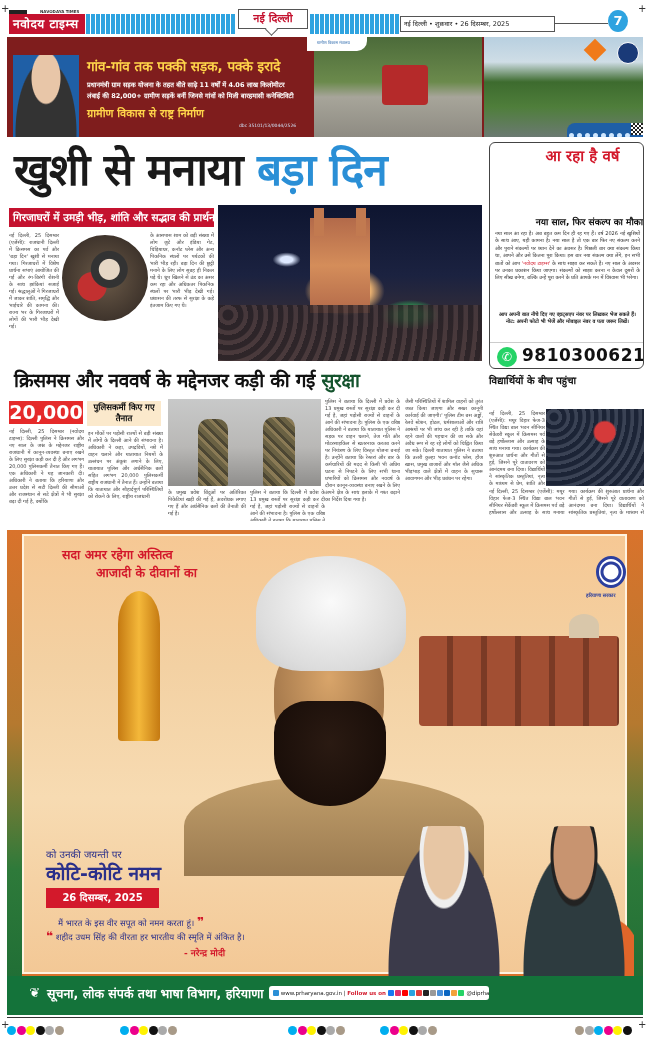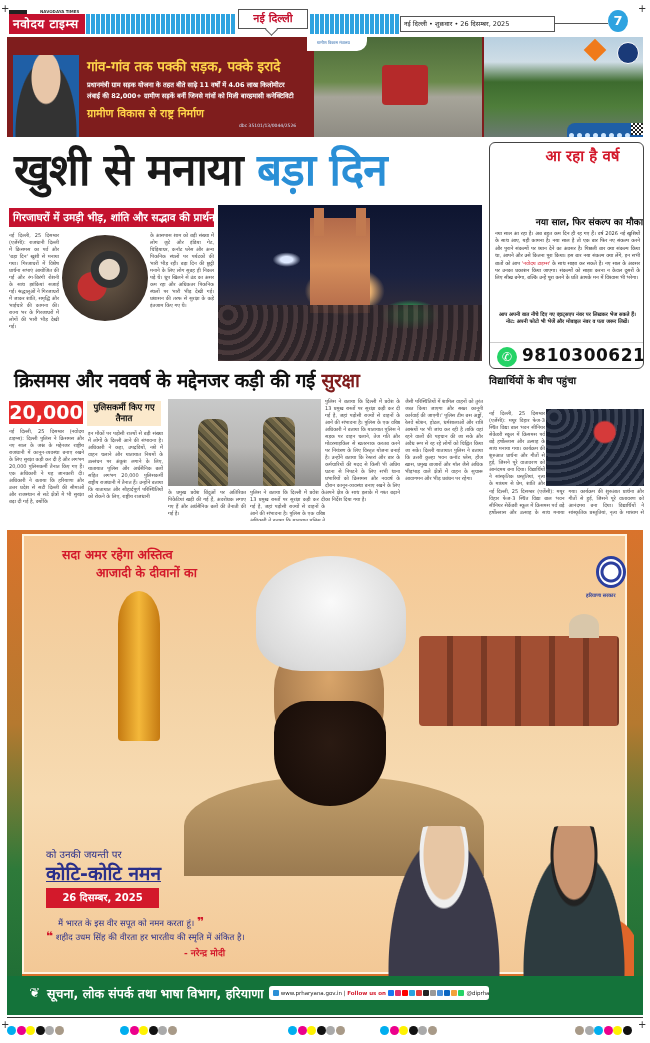--- a/index.html
+++ b/index.html
@@ -65,21 +65,21 @@
   .r-note { left: 5px; top: 168px; width: 145px; font-size: 5.2px; line-height: 7.4px; color:#222; font-weight:bold; text-align:center; }
   .wa-row { left: 0; top: 199px; width: 100%; height: 26px; border-top: 1px solid #ccc; }
   .wa-icon { left: 7px; top: 4px; width: 20px; height: 20px; border-radius:50%; background:#25d366; color:#fff; font-size: 12px; text-align:center; line-height:20px; }
   .wa-num { left: 32px; top: 2px; font-size: 17px; font-weight:bold; color:#111; letter-spacing: 0.5px; }
   .r-head2 { left: 489px; top: 372px; width: 160px; font-size: 10px; font-weight:bold; line-height: 18px; color:#111; white-space: nowrap; }
   .r-head2 .blue { color:#2a8fd6; }
   .santa-photo { left: 546px; top: 409px; width: 98px; height: 77px; background: radial-gradient(circle at 60% 30%, #d53a3a 0 10px, transparent 12px), repeating-radial-gradient(circle at 8px 8px, #1c2436 0 4px, #3a4254 5px 8px); }
 
   
   .sec2-head { left: 14px; top: 367px; font-size: 19px; font-weight:bold; color:#111; white-space: nowrap; letter-spacing: -0.3px; }
-  .sec2-head .blue { color:#7f1d1d; }
+  .sec2-head .blue { color:#14532d; }
   .num-badge { left: 9px; top: 401px; width: 74px; height: 23px; background:#e52a2a; color:#fff; font-weight:bold; font-size: 19px; text-align:center; line-height:23px; }
   .num-label { left: 87px; top: 401px; width: 74px; height: 25px; background:#fbe9cc; font-size: 8.5px; font-weight:bold; text-align:center; line-height: 11px; color:#111; padding-top: 1px; }
   .army-photo { left: 168px; top: 399px; width: 153px; height: 87px; background: linear-gradient(180deg, #c8c9c9 0%, #b9b8b6 55%, #8f8e8c 100%); }
   .soldier { background: repeating-linear-gradient(45deg, #6a6143 0 4px, #8a7a55 4px 7px, #4c4633 7px 10px); border-radius: 10px 10px 2px 2px; }
 
   
   .ad2 { left: 7px; top: 530px; width: 636px; height: 485px; background:#d9732c; overflow:hidden; }
   .ad2-inner { left: 15px; top: 4px; width: 605px; height: 440px; background: linear-gradient(180deg, #f6c894 0%, #f3d1a3 30%, #f7dbb2 60%, #f3c896 100%); border:2px solid #fff3e0; }
   .ad2-lefttint { left: 0; top: 0; width: 15px; height: 485px; background: linear-gradient(180deg, #d9732c 0%, #b5792f 40%, #2e7a3a 70%, #1c6b34 100%); }
   .ad2-righttint { left: 620px; top: 0; width: 16px; height: 485px; background: linear-gradient(180deg, #d9732c 0%, #b5792f 40%, #2e7a3a 70%, #1c6b34 100%); }
@@ -89,21 +89,21 @@
   .turban { left: 232px; top: 20px; width: 150px; height: 115px; border-radius: 50% 50% 30% 30%; background: radial-gradient(ellipse at 50% 40%, #fafafa, #dcdcdc 70%, #c9c9c9); }
   .face { left: 250px; top: 105px; width: 110px; height: 120px; border-radius: 40% 40% 45% 45%; background: radial-gradient(ellipse at 50% 30%, #d9a56a, #a97c4e 70%); }
   .beard { left: 250px; top: 165px; width: 112px; height: 105px; border-radius: 30% 30% 50% 50%; background: radial-gradient(ellipse at 50% 40%, #2a1a12, #140a06); }
   .coat { left: 160px; top: 240px; width: 300px; height: 100px; border-radius: 50% 50% 0 0; background: linear-gradient(180deg, #c3a06c, #9a7a50); }
   .fort { left: 395px; top: 100px; width: 200px; height: 90px; background: repeating-linear-gradient(90deg, #a24f33 0 28px, #7a3a25 28px 34px); border-radius: 4px; }
   .fort::before { content:""; position:absolute; left: 150px; top: -22px; width: 30px; height: 24px; background:#d9c7aa; border-radius: 50% 50% 0 0; }
   .emblem { left: 572px; top: 20px; width: 30px; height: 32px; border-radius: 50%; border: 3px solid #2c3f9e; background: radial-gradient(circle, #fff 0 7px, #2c3f9e 8px 10px, #fff 11px); }
   .emblem-label { left: 562px; top: 56px; font-size: 5px; color:#2c3f9e; font-weight:bold; white-space:nowrap; }
   .ad2 .name { left: 22px; top: 285px; font-size: 19px; font-weight:bold; color:#2a2f8a; white-space:nowrap; }
   .ad2 .occasion { left: 22px; top: 311px; font-size: 10px; color:#2a2f8a; white-space:nowrap; }
-  .ad2 .tribute { left: 22px; top: 324px; font-size: 19px; font-weight:bold; color:#2a2f8a; white-space:nowrap;text-decoration:underline; }
+  .ad2 .tribute { left: 22px; top: 324px; font-size: 19px; font-weight:bold; color:#2a2f8a; white-space:nowrap; }
   .ad2 .date-badge { left: 22px; top: 352px; width: 113px; height: 20px; background:#d3192b; color:#fff; font-weight:bold; font-size: 10px; text-align:center; line-height: 20px; }
   .ad2 .quote { left: 22px; top: 380px; width: 300px; font-size: 8.5px; color:#2a2f8a; line-height: 13px; white-space: nowrap; }
   .ad2 .qmark { color:#d3192b; font-weight:bold; font-size: 12px; }
   .ad2 .quote-author { left: 160px; top: 410px; font-size: 9px; color:#d3192b; font-weight:bold; white-space: nowrap; }
   .leader1 { left: 360px; top: 290px; width: 120px; height: 160px; border-radius: 40% 40% 0 0; background: radial-gradient(ellipse at 50% 18%, #e7c6a4 0 20px, #eee 21px 24px, transparent 25px), radial-gradient(ellipse at 50% 90%, #3b3a4a 0 55px, transparent 56px); }
   .leader2 { left: 490px; top: 290px; width: 120px; height: 160px; border-radius: 40% 40% 0 0; background: radial-gradient(ellipse at 50% 18%, #c89470 0 20px, #222 21px 23px, transparent 24px), radial-gradient(ellipse at 50% 90%, #2d3b3f 0 50px, transparent 51px), radial-gradient(ellipse at 80% 85%, #e0662a 0 30px, transparent 31px); }
   .ad2-footer { left: 0; top: 446px; width: 636px; height: 39px; background:#14733a; }
   .ad2-footer .dept { left: 40px; top: 9px; font-size: 12.5px; font-weight:bold; color:#fff; white-space:nowrap; }
   .ad2-footer .dept-icon { left: 22px; top: 9px; font-size: 13px; color:#fff; }
   .ad2-footer .web-box { left: 262px; top: 10px; width: 220px; height: 14px; background:#fff; border-radius: 3px; font-size: 5.5px; line-height: 14px; color:#222; padding-left: 3px; white-space:nowrap; overflow:hidden; }

